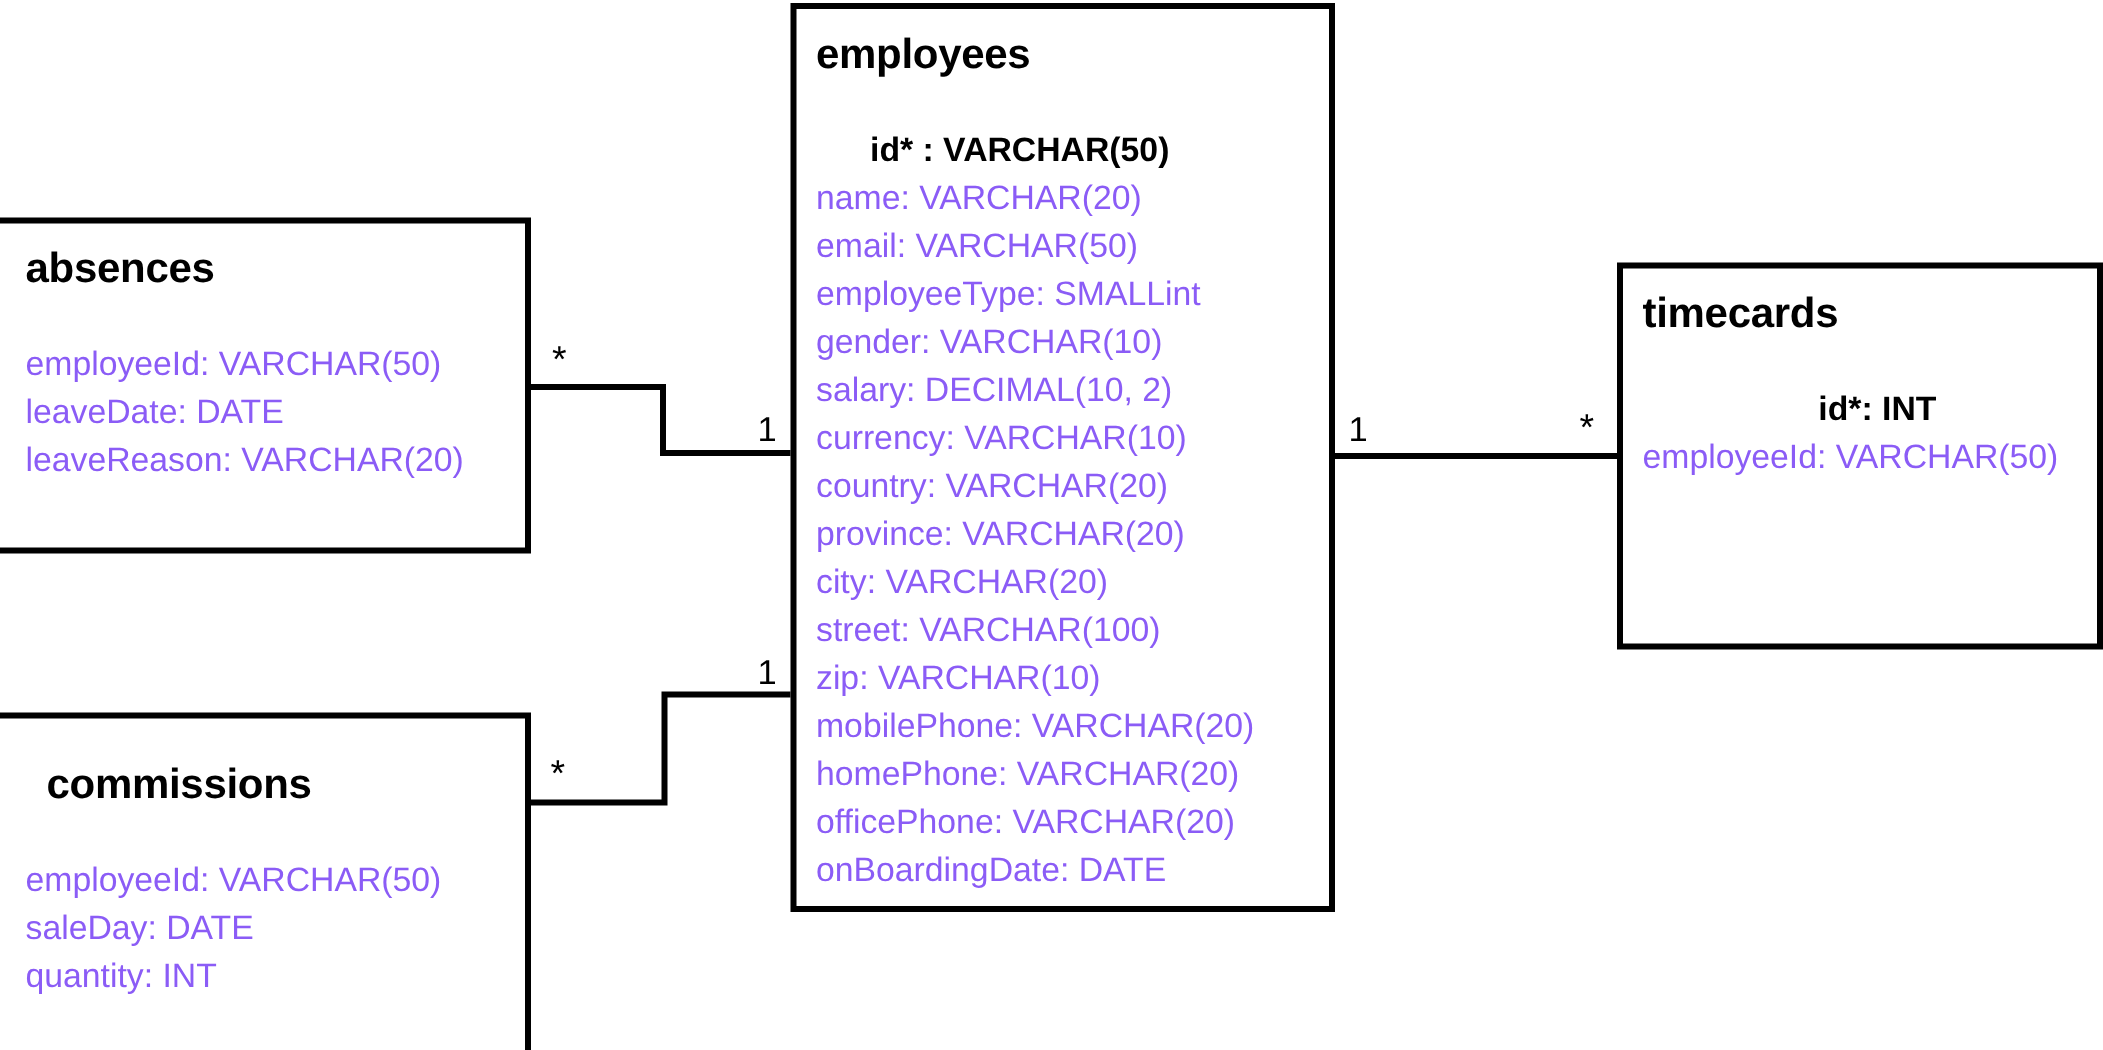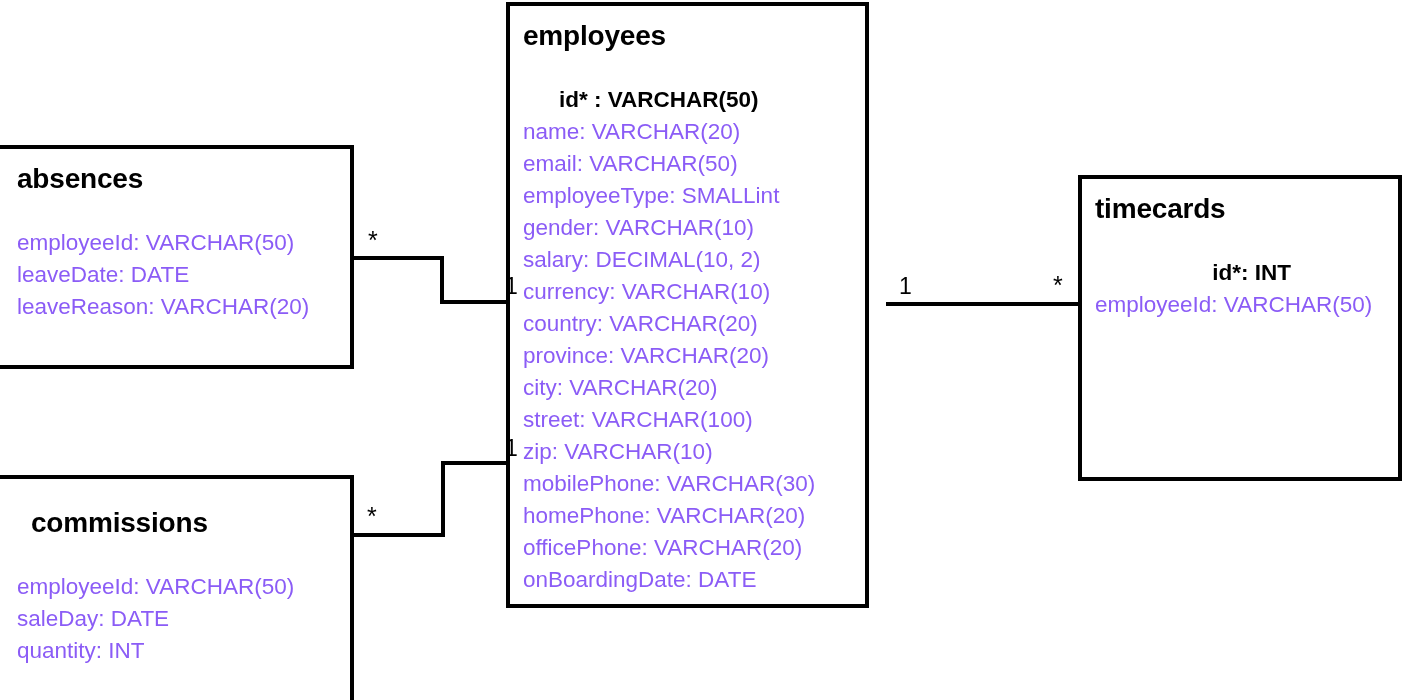--- a/index.html
+++ b/index.html
@@ -53,25 +53,25 @@
 
   
   #box-absences    { left: -4px;   top: 145px; width: 358px;  height: 224px; }
   #box-absences .entity-title { position: absolute; left: 17px; top: 14px; }
   #box-absences .attr-list    { position: absolute; left: 17px; top: 78px; }
 
   #box-commissions { left: -4px;   top: 475px; width: 358px;  height: 229px; }
   #box-commissions .entity-title { position: absolute; left: 31px; top: 28px; }
   #box-commissions .attr-list    { position: absolute; left: 17px; top: 92px; }
 
-  #box-employees   { left: 506px;  top: 2px;   width: 363px;  height: 606px; }
+  #box-employees   { left: 527px;  top: 2px;   width: 363px;  height: 606px; }
   #box-employees .entity-title { position: absolute; left: 13px; top: 14px; }
   #box-employees .attr-list    { position: absolute; left: 13px; top: 78px; }
 
-  #box-timecards   { left: 1078px; top: 175px; width: 324px;  height: 306px; text-decoration: underline; }
+  #box-timecards   { left: 1078px; top: 175px; width: 324px;  height: 258px; text-decoration: underline; }
   #box-timecards .entity-title { position: absolute; left: 13px; top: 14px; }
   #box-timecards .attr-list    { position: absolute; left: 13px; top: 78px; text-align: center; }
 
   
   .connector-layer {
     position: absolute;
     left: 0; top: 0;
     width: 1402px;
     height: 700px;
     z-index: 1;
@@ -146,21 +146,21 @@
       <li class="attr">email: VARCHAR(50)</li>
       <li class="attr">employeeType: SMALLint</li>
       <li class="attr">gender: VARCHAR(10)</li>
       <li class="attr">salary: DECIMAL(10, 2)</li>
       <li class="attr">currency: VARCHAR(10)</li>
       <li class="attr">country: VARCHAR(20)</li>
       <li class="attr">province: VARCHAR(20)</li>
       <li class="attr">city: VARCHAR(20)</li>
       <li class="attr">street: VARCHAR(100)</li>
       <li class="attr">zip: VARCHAR(10)</li>
-      <li class="attr">mobilePhone: VARCHAR(30)</li>
+      <li class="attr">mobilePhone: VARCHAR(20)</li>
       <li class="attr">homePhone: VARCHAR(20)</li>
       <li class="attr">officePhone: VARCHAR(20)</li>
       <li class="attr">onBoardingDate: DATE</li>
     </ul>
   </div>
 
   <div class="entity" id="box-timecards">
     <div class="entity-title">timecards</div>
     <ul class="attr-list">
       <li class="attr pk">id*: INT</li>

